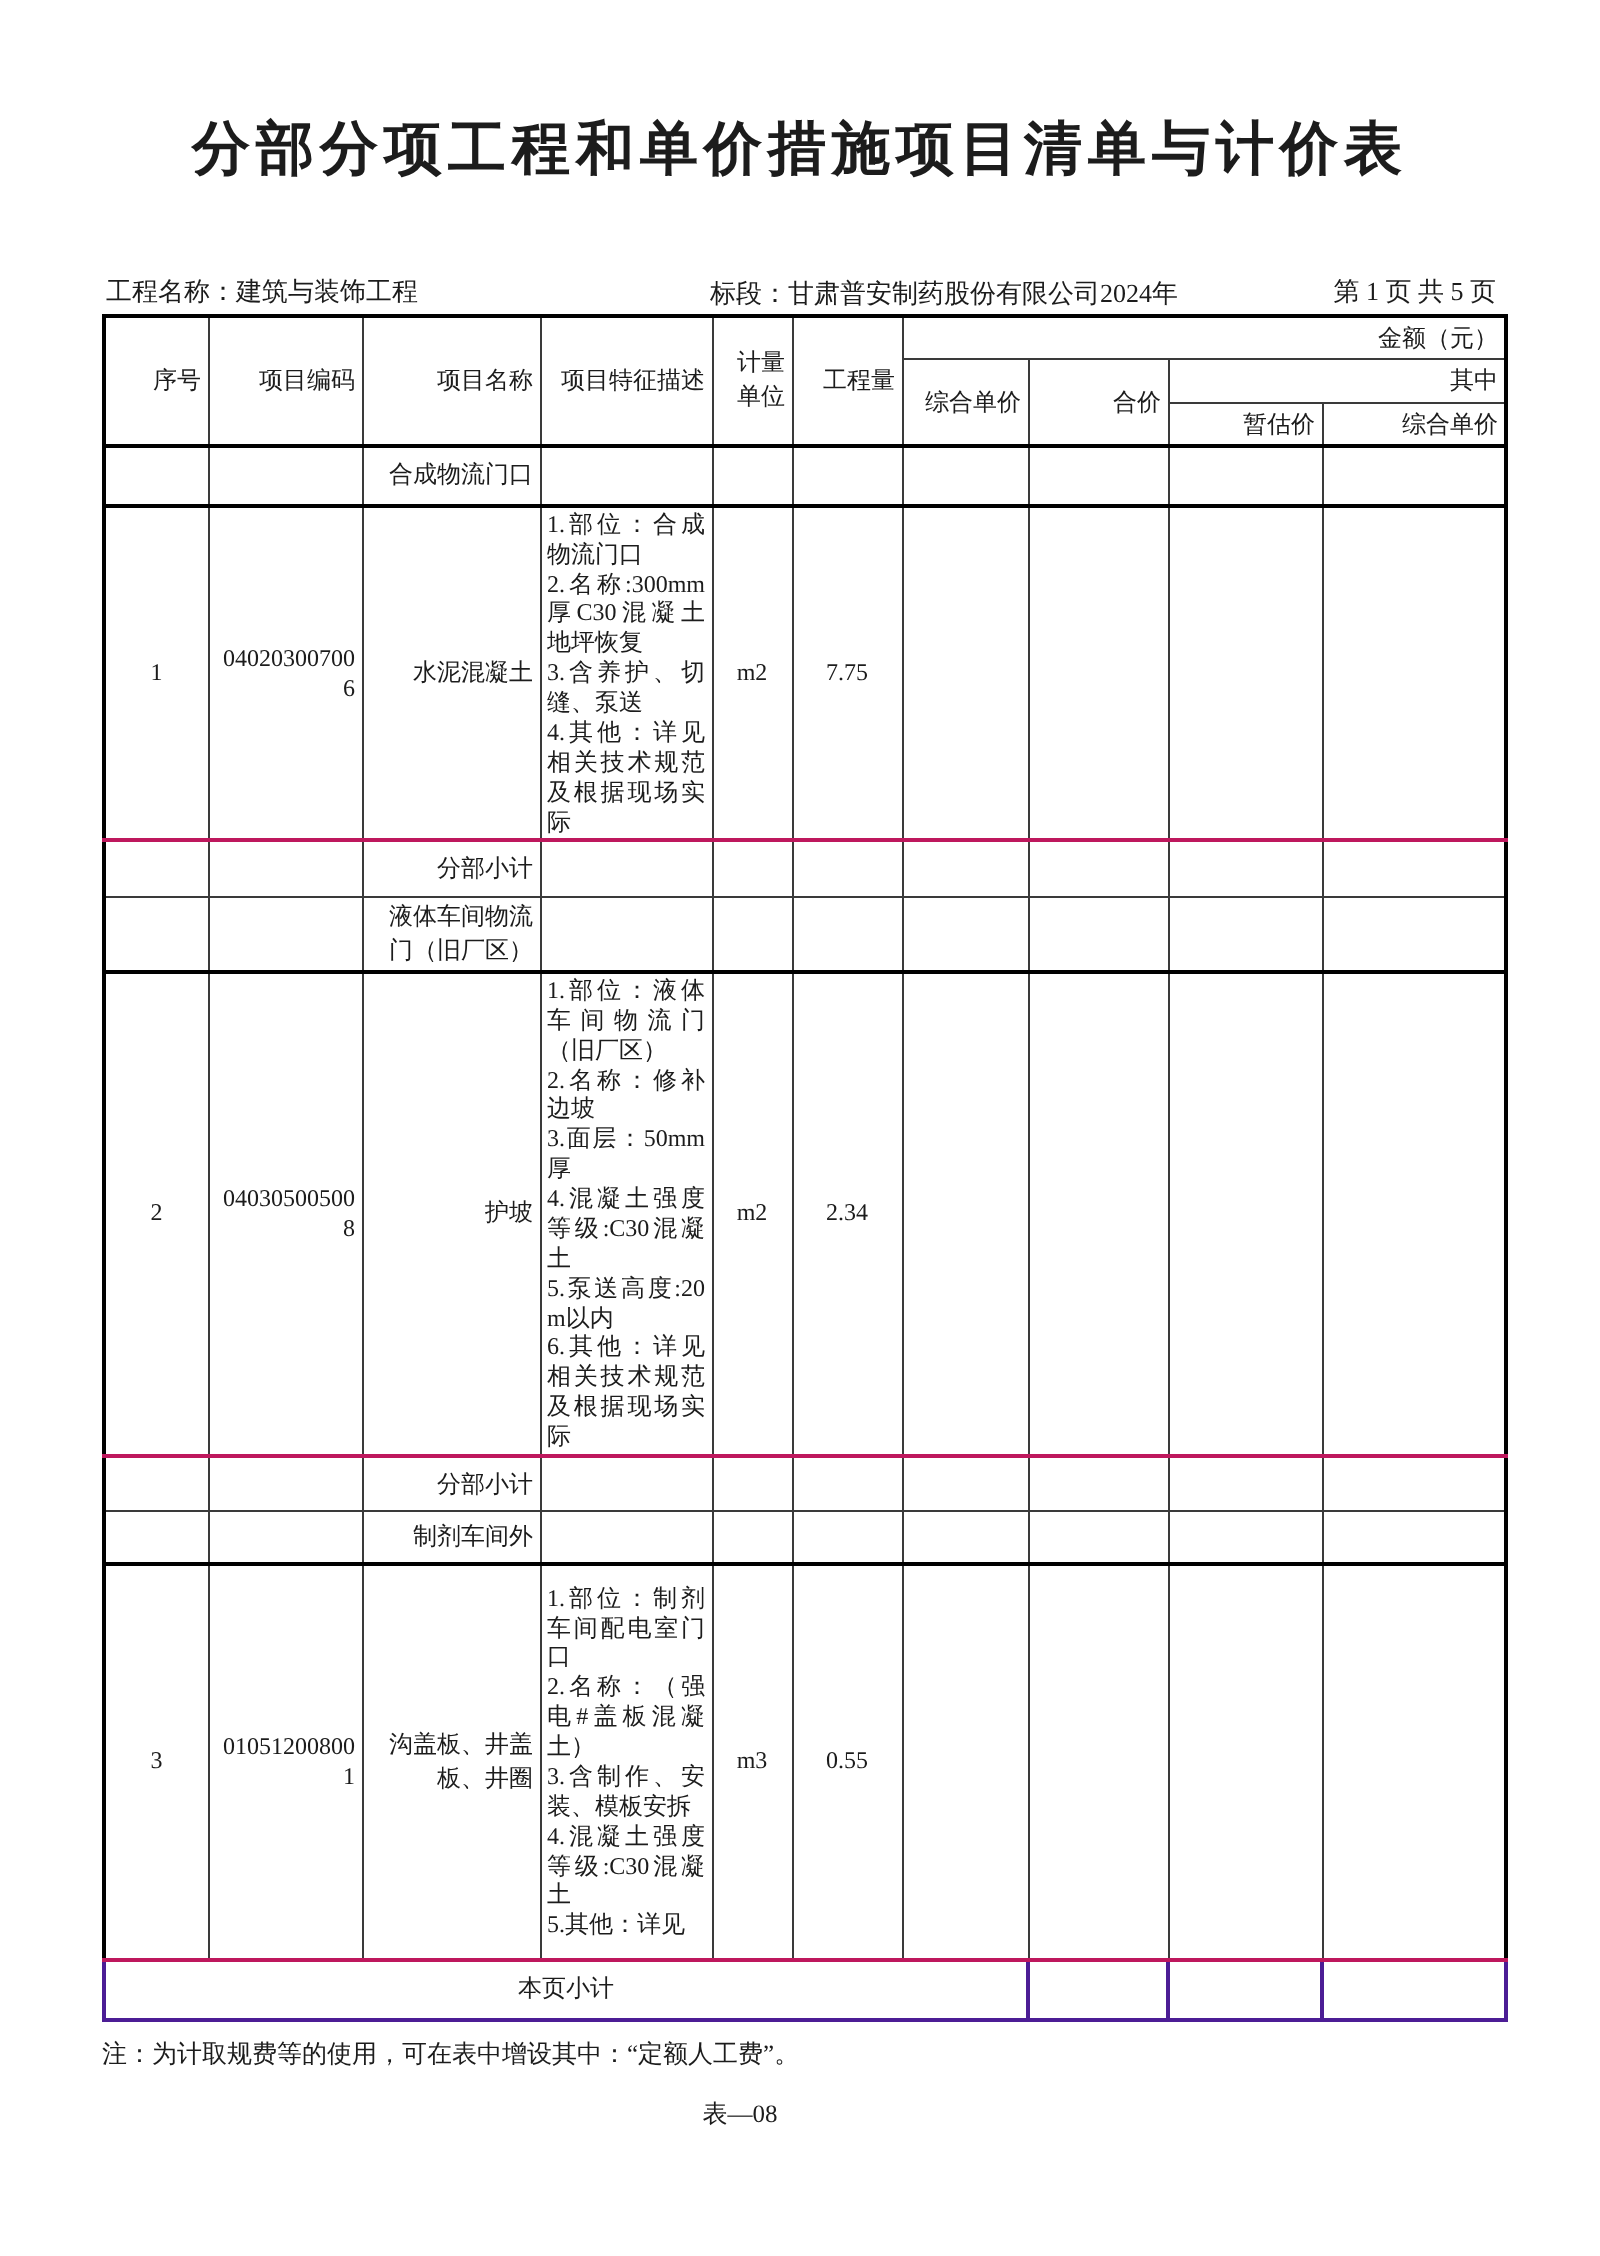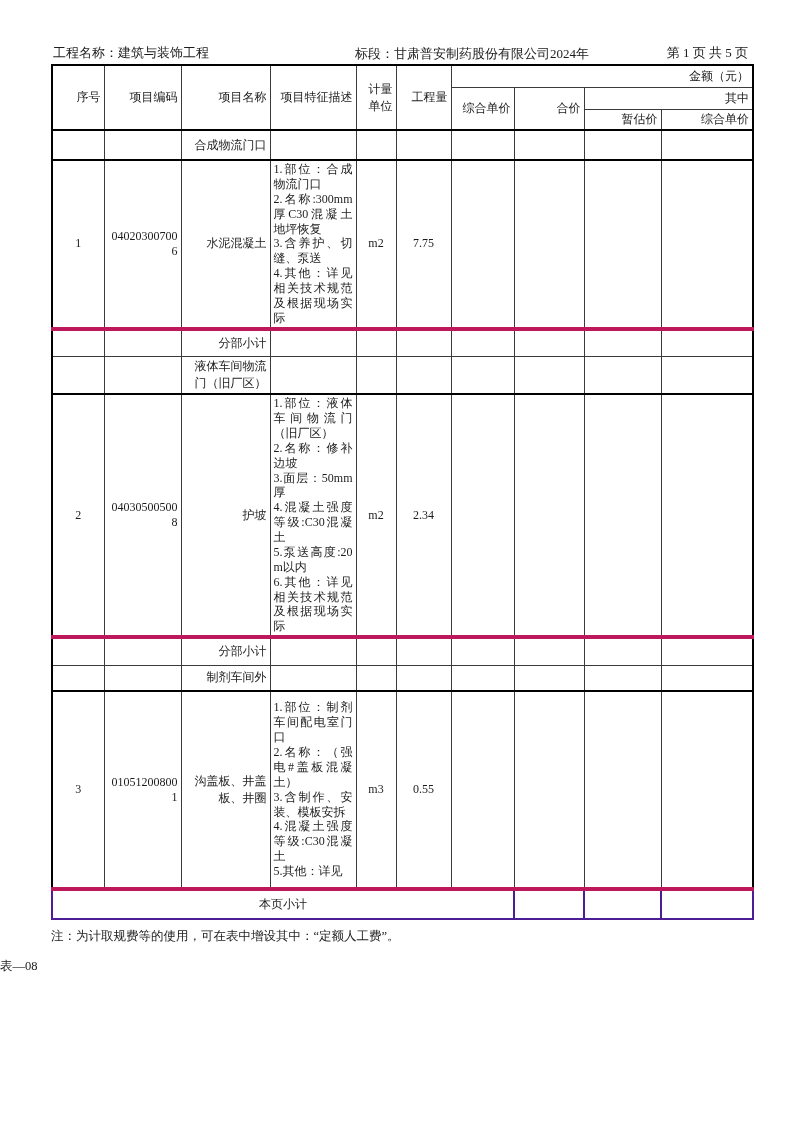--- a/index.html
+++ b/index.html
@@ -20,37 +20,38 @@
   table.boq{
     margin-left:51px;border-collapse:collapse;table-layout:fixed;width:701px;
     border:2px solid #000;
   }
   table.boq td{
     border:1px solid #3a3a3a;padding:1px 3px;font-size:12px;
     vertical-align:middle;overflow:hidden;word-break:break-all;
   }
   thead td{text-align:right;font-size:13px;padding:0 1px;}
   tbody tr:first-child td{border-top:2px solid #000;}
-  tr.item td{border-top:2px solid #000;border-bottom:4px solid #be185d;margin-top:44px;}
+  tr.item td{border-top:2px solid #000;border-bottom:2px solid #be185d;margin-top:44px;}
   tr.foot td{border:2px solid #4c1d95;}
   td.c{text-align:center;}
   td.l{text-align:right;}
   td.code{padding:1px 1px;letter-spacing:0;}
   td.feature{
     font-size:11.5px;line-height:1.24;text-align:justify;
     white-space:pre-line;padding:2px 3px;
   }
   .note{margin:8px 0 0 51px;font-size:12.5px;}
-  .form-code{margin-top:13px;padding-right:60px;text-align:left;font-size:12.5px;}
+  .form-code{margin-top:13px;padding-right:60px;text-align:center;font-size:12.5px;}
 </style>
 </head>
 <body>
 
 <div class="page">
 
+  <h1 class="title">分部分项工程和单价措施项目清单与计价表</h1>
 
   <div class="meta">
     <div class="meta-left">工程名称：建筑与装饰工程</div>
     <div class="meta-mid">
       <div>标段：甘肃普安制药股份有限公司2024年</div>
     </div>
     <div class="meta-right">第 1 页  共 5 页</div>
   </div>
 
   <table class="boq">

